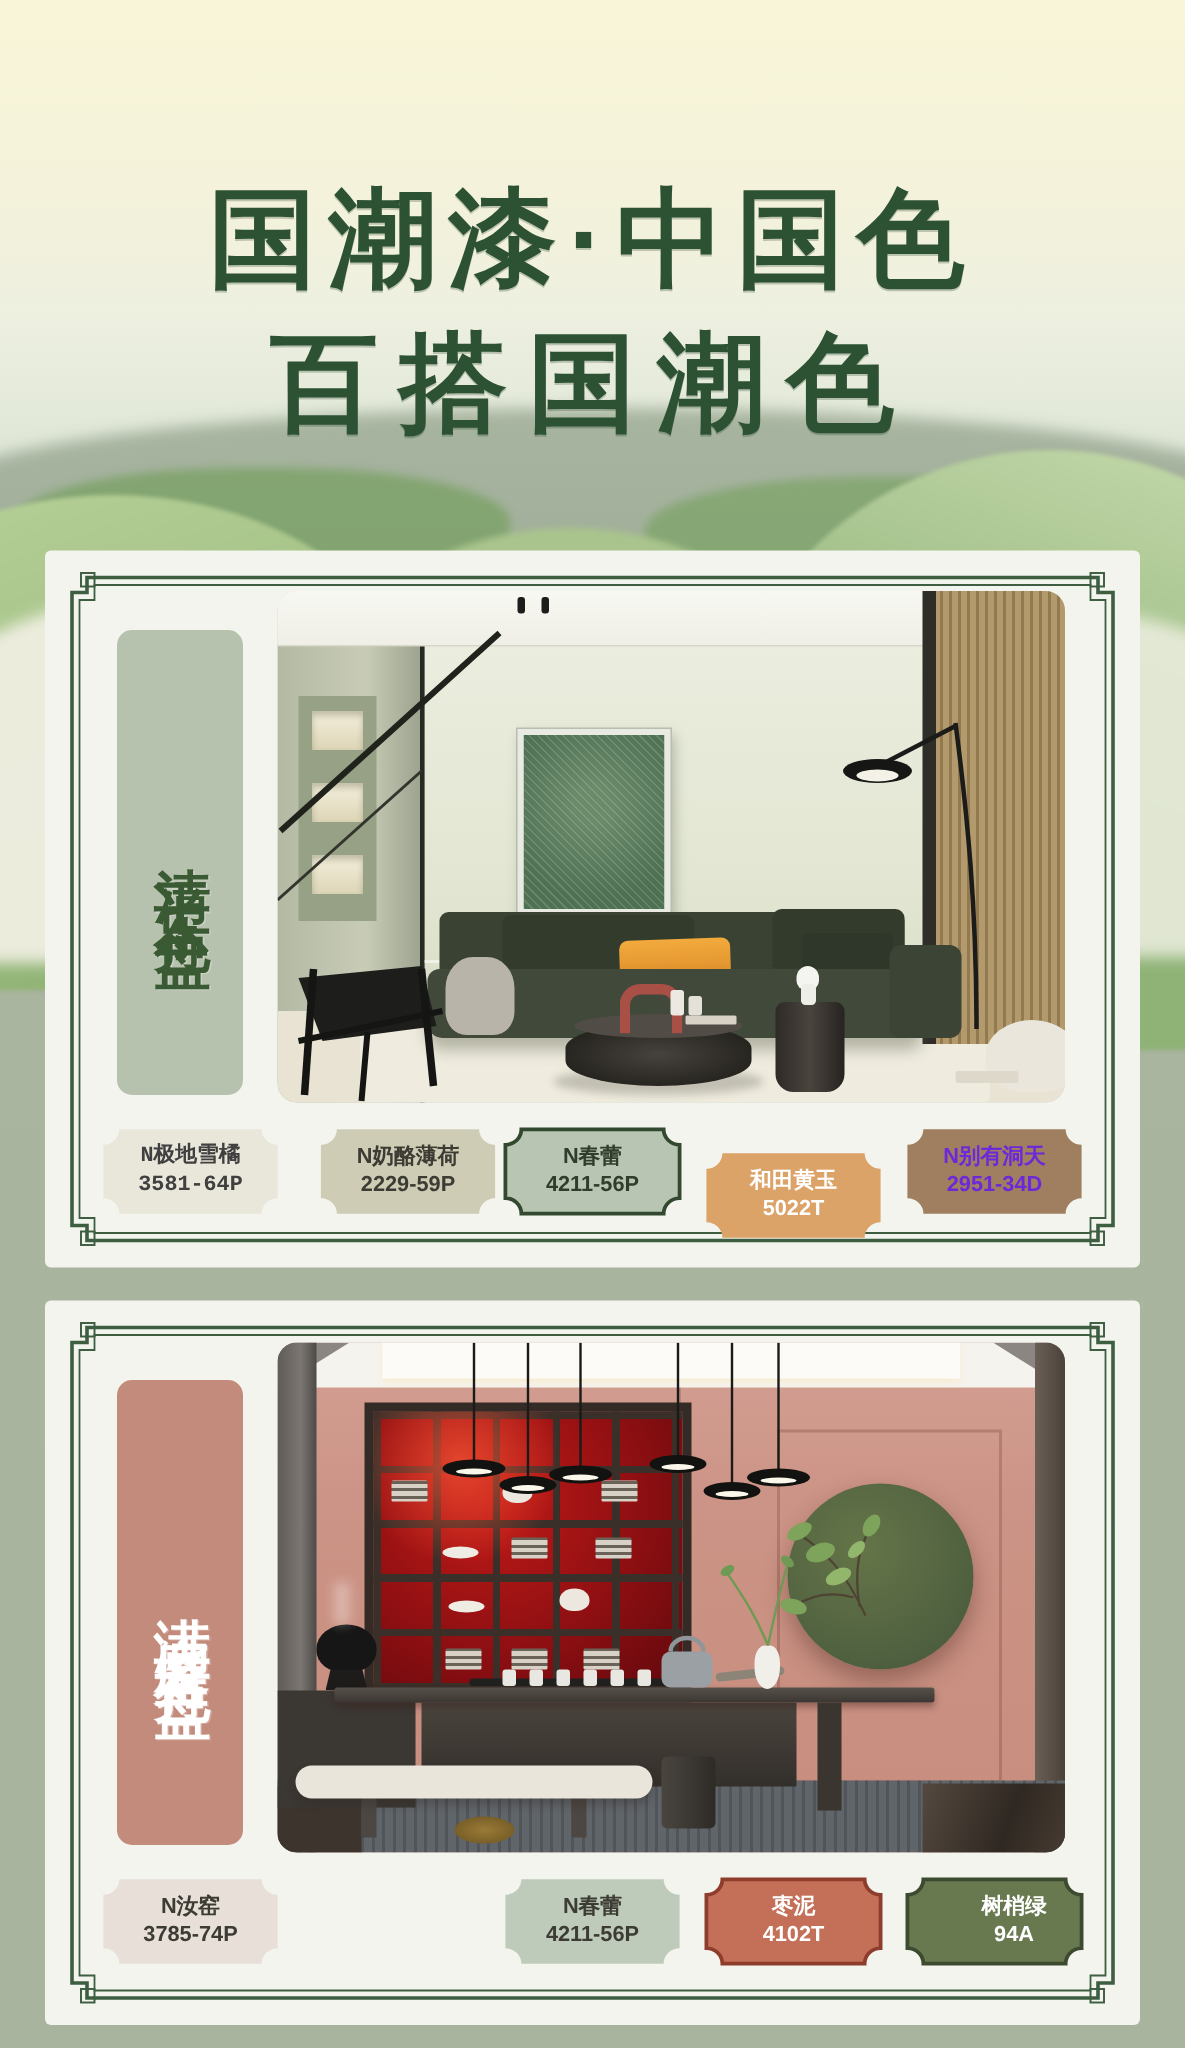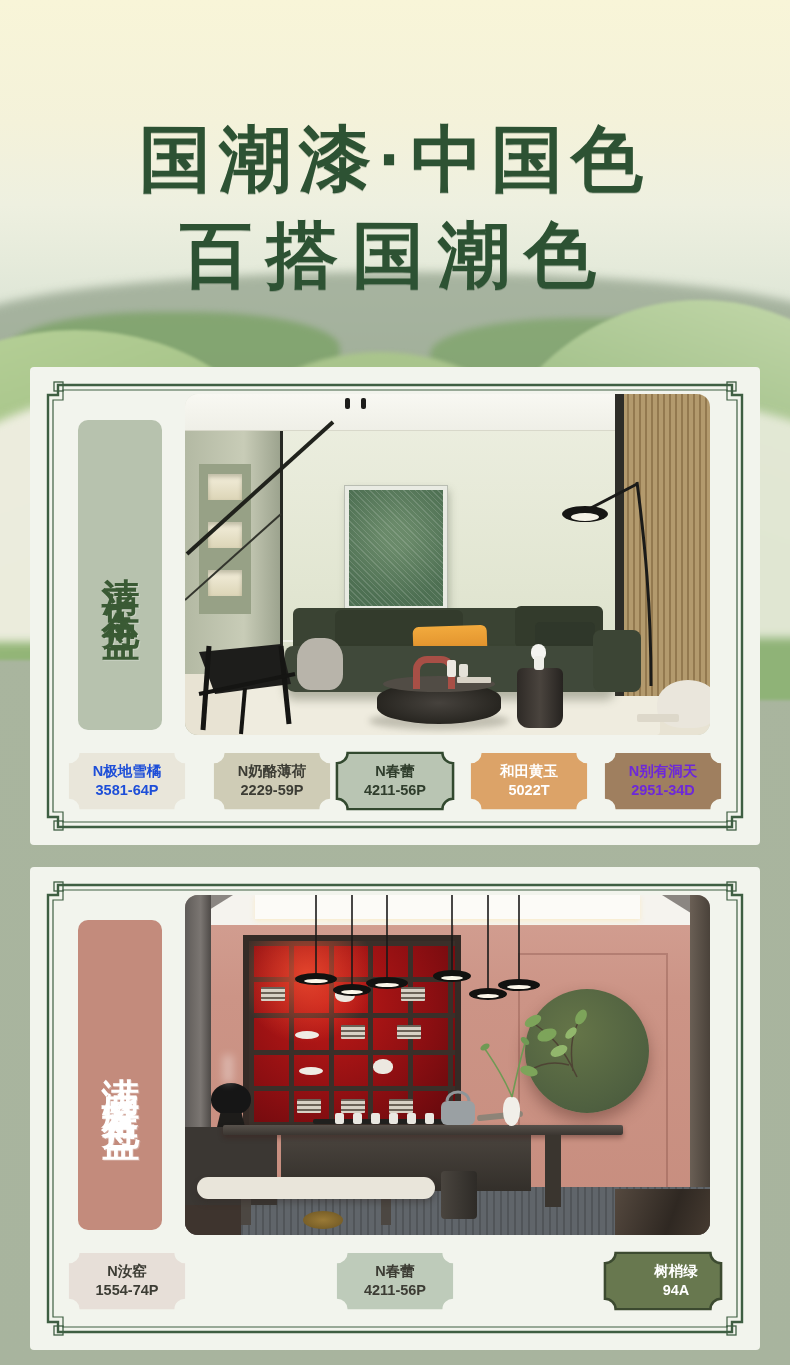--- a/index.html
+++ b/index.html
@@ -121,21 +121,21 @@
         <path d="M 452,88 C 460,150 466,210 466,292" stroke="#1b1b19" stroke-width="3" fill="none"></path>
         <ellipse cx="400" cy="120" rx="23" ry="8" fill="#161614"></ellipse>
         <ellipse cx="400" cy="123" rx="14" ry="4" fill="#f4f2e6"></ellipse>
       </svg>
     </div>
 
     <div class="swatch" style="left:37px;top:384px;">
       <svg viewBox="-2 -2 124 64" preserveAspectRatio="none">
           <path class="plaque" d="M 11 0 H 109 A 11 11 0 0 0 120 11 V 49 A 11 11 0 0 0 109 60 H 11 A 11 11 0 0 0 0 49 V 11 A 11 11 0 0 0 11 0 Z" fill="#e9e6da"></path>
         </svg>
-      <div class="swatch-label" style="color: #1d4ed8;">
+      <div class="swatch-label" style="color: #404040; font-family: Liberation Mono, monospace;">
         <div class="swatch-name">N极地雪橘</div>
         <div class="swatch-code">3581-64P</div>
       </div>
     </div>
     <div class="swatch" style="left:182px;top:384px;">
       <svg viewBox="-2 -2 124 64" preserveAspectRatio="none">
           <path class="plaque" d="M 11 0 H 109 A 11 11 0 0 0 120 11 V 49 A 11 11 0 0 0 109 60 H 11 A 11 11 0 0 0 0 49 V 11 A 11 11 0 0 0 11 0 Z" fill="#cfccb6"></path>
         </svg>
       <div class="swatch-label" style="color: rgb(60, 60, 52);">
         <div class="swatch-name">N奶酪薄荷</div>
@@ -144,21 +144,21 @@
     </div>
     <div class="swatch" style="left:305px;top:384px;">
       <svg viewBox="-2 -2 124 64" preserveAspectRatio="none">
           <path class="plaque" d="M 11 0 H 109 A 11 11 0 0 0 120 11 V 49 A 11 11 0 0 0 109 60 H 11 A 11 11 0 0 0 0 49 V 11 A 11 11 0 0 0 11 0 Z" fill="#b9c5b3" stroke="#32492f" stroke-width="2.6"></path>
         </svg>
       <div class="swatch-label" style="color: rgb(47, 61, 44);">
         <div class="swatch-name">N春蕾</div>
         <div class="swatch-code">4211-56P</div>
       </div>
     </div>
-    <div class="swatch" style="left:439px;top:384px;">
+    <div class="swatch" style="left:439px;top:400px;">
       <svg viewBox="-2 -2 124 64" preserveAspectRatio="none">
           <path class="plaque" d="M 11 0 H 109 A 11 11 0 0 0 120 11 V 49 A 11 11 0 0 0 109 60 H 11 A 11 11 0 0 0 0 49 V 11 A 11 11 0 0 0 11 0 Z" fill="#dca368"></path>
         </svg>
       <div class="swatch-label" style="color: rgb(255, 255, 255);">
         <div class="swatch-name">和田黄玉</div>
         <div class="swatch-code">5022T</div>
       </div>
     </div>
     <div class="swatch" style="left:573px;top:384px;">
       <svg viewBox="-2 -2 124 64" preserveAspectRatio="none">
@@ -289,32 +289,41 @@
         <path d="M 262,206 a 11 9 0 0 1 22 0" stroke="#8f9598" stroke-width="3" fill="none"></path>
       </svg>
     </div>
 
     <div class="swatch" style="left:37px;top:384px;">
       <svg viewBox="-2 -2 124 64" preserveAspectRatio="none">
           <path class="plaque" d="M 11 0 H 109 A 11 11 0 0 0 120 11 V 49 A 11 11 0 0 0 109 60 H 11 A 11 11 0 0 0 0 49 V 11 A 11 11 0 0 0 11 0 Z" fill="#e7dfd8"></path>
         </svg>
       <div class="swatch-label" style="color: rgb(60, 60, 52);">
         <div class="swatch-name">N汝窑</div>
-        <div class="swatch-code">1554-74P</div>
+        <div class="swatch-code">3785-74P</div>
       </div>
     </div>
     <div class="swatch" style="left:305px;top:384px;">
       <svg viewBox="-2 -2 124 64" preserveAspectRatio="none">
           <path class="plaque" d="M 11 0 H 109 A 11 11 0 0 0 120 11 V 49 A 11 11 0 0 0 109 60 H 11 A 11 11 0 0 0 0 49 V 11 A 11 11 0 0 0 11 0 Z" fill="#becbba"></path>
         </svg>
       <div class="swatch-label" style="color: rgb(60, 60, 52);">
         <div class="swatch-name">N春蕾</div>
         <div class="swatch-code">4211-56P</div>
       </div>
     </div>
+    <div class="swatch" style="left:439px;top:384px;">
+      <svg viewBox="-2 -2 124 64" preserveAspectRatio="none">
+          <path class="plaque" d="M 11 0 H 109 A 11 11 0 0 0 120 11 V 49 A 11 11 0 0 0 109 60 H 11 A 11 11 0 0 0 0 49 V 11 A 11 11 0 0 0 11 0 Z" fill="#c47059" stroke="#8e3c2b" stroke-width="2.6"></path>
+        </svg>
+      <div class="swatch-label" style="color: rgb(255, 255, 255);">
+        <div class="swatch-name">枣泥</div>
+        <div class="swatch-code">4102T</div>
+      </div>
+    </div>
     <div class="swatch" style="left:573px;top:384px;">
       <svg viewBox="-2 -2 124 64" preserveAspectRatio="none">
           <path class="plaque" d="M 11 0 H 109 A 11 11 0 0 0 120 11 V 49 A 11 11 0 0 0 109 60 H 11 A 11 11 0 0 0 0 49 V 11 A 11 11 0 0 0 11 0 Z" fill="#68784f" stroke="#3c4a30" stroke-width="2.6"></path>
         </svg>
       <div class="swatch-label" style="color: rgb(255, 255, 255); margin-left: 26px;">
         <div class="swatch-name">树梢绿</div>
         <div class="swatch-code">94A</div>
       </div>
     </div>
   </section>

